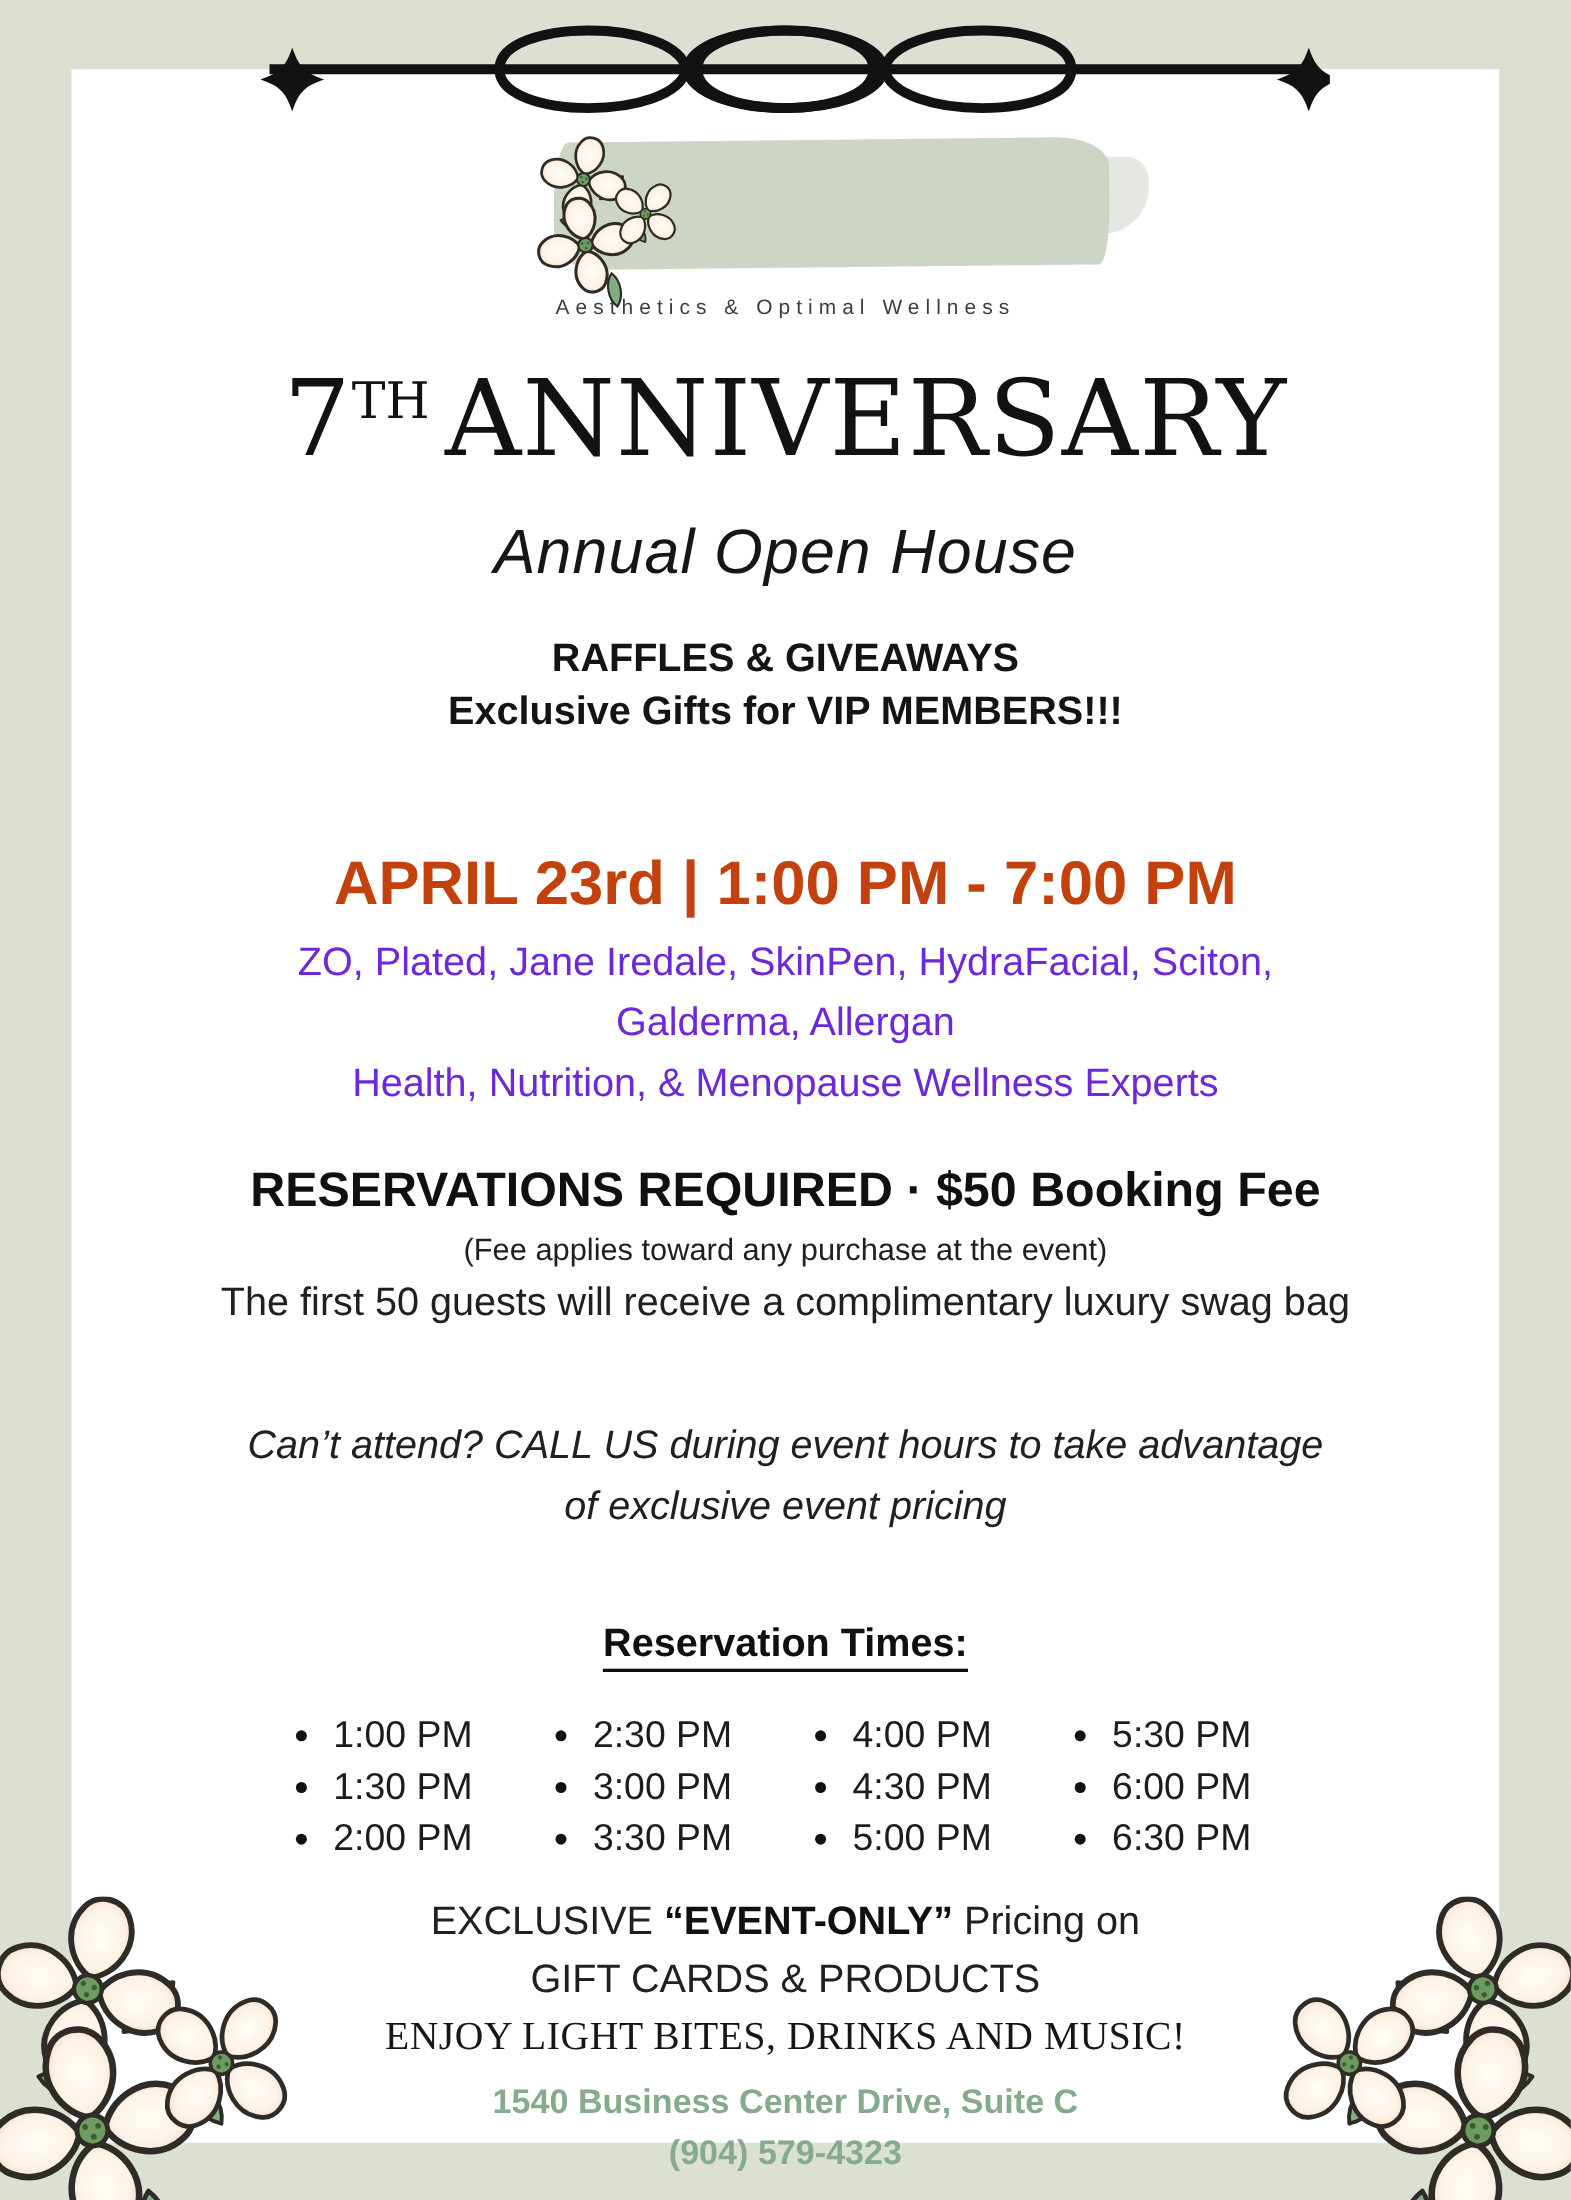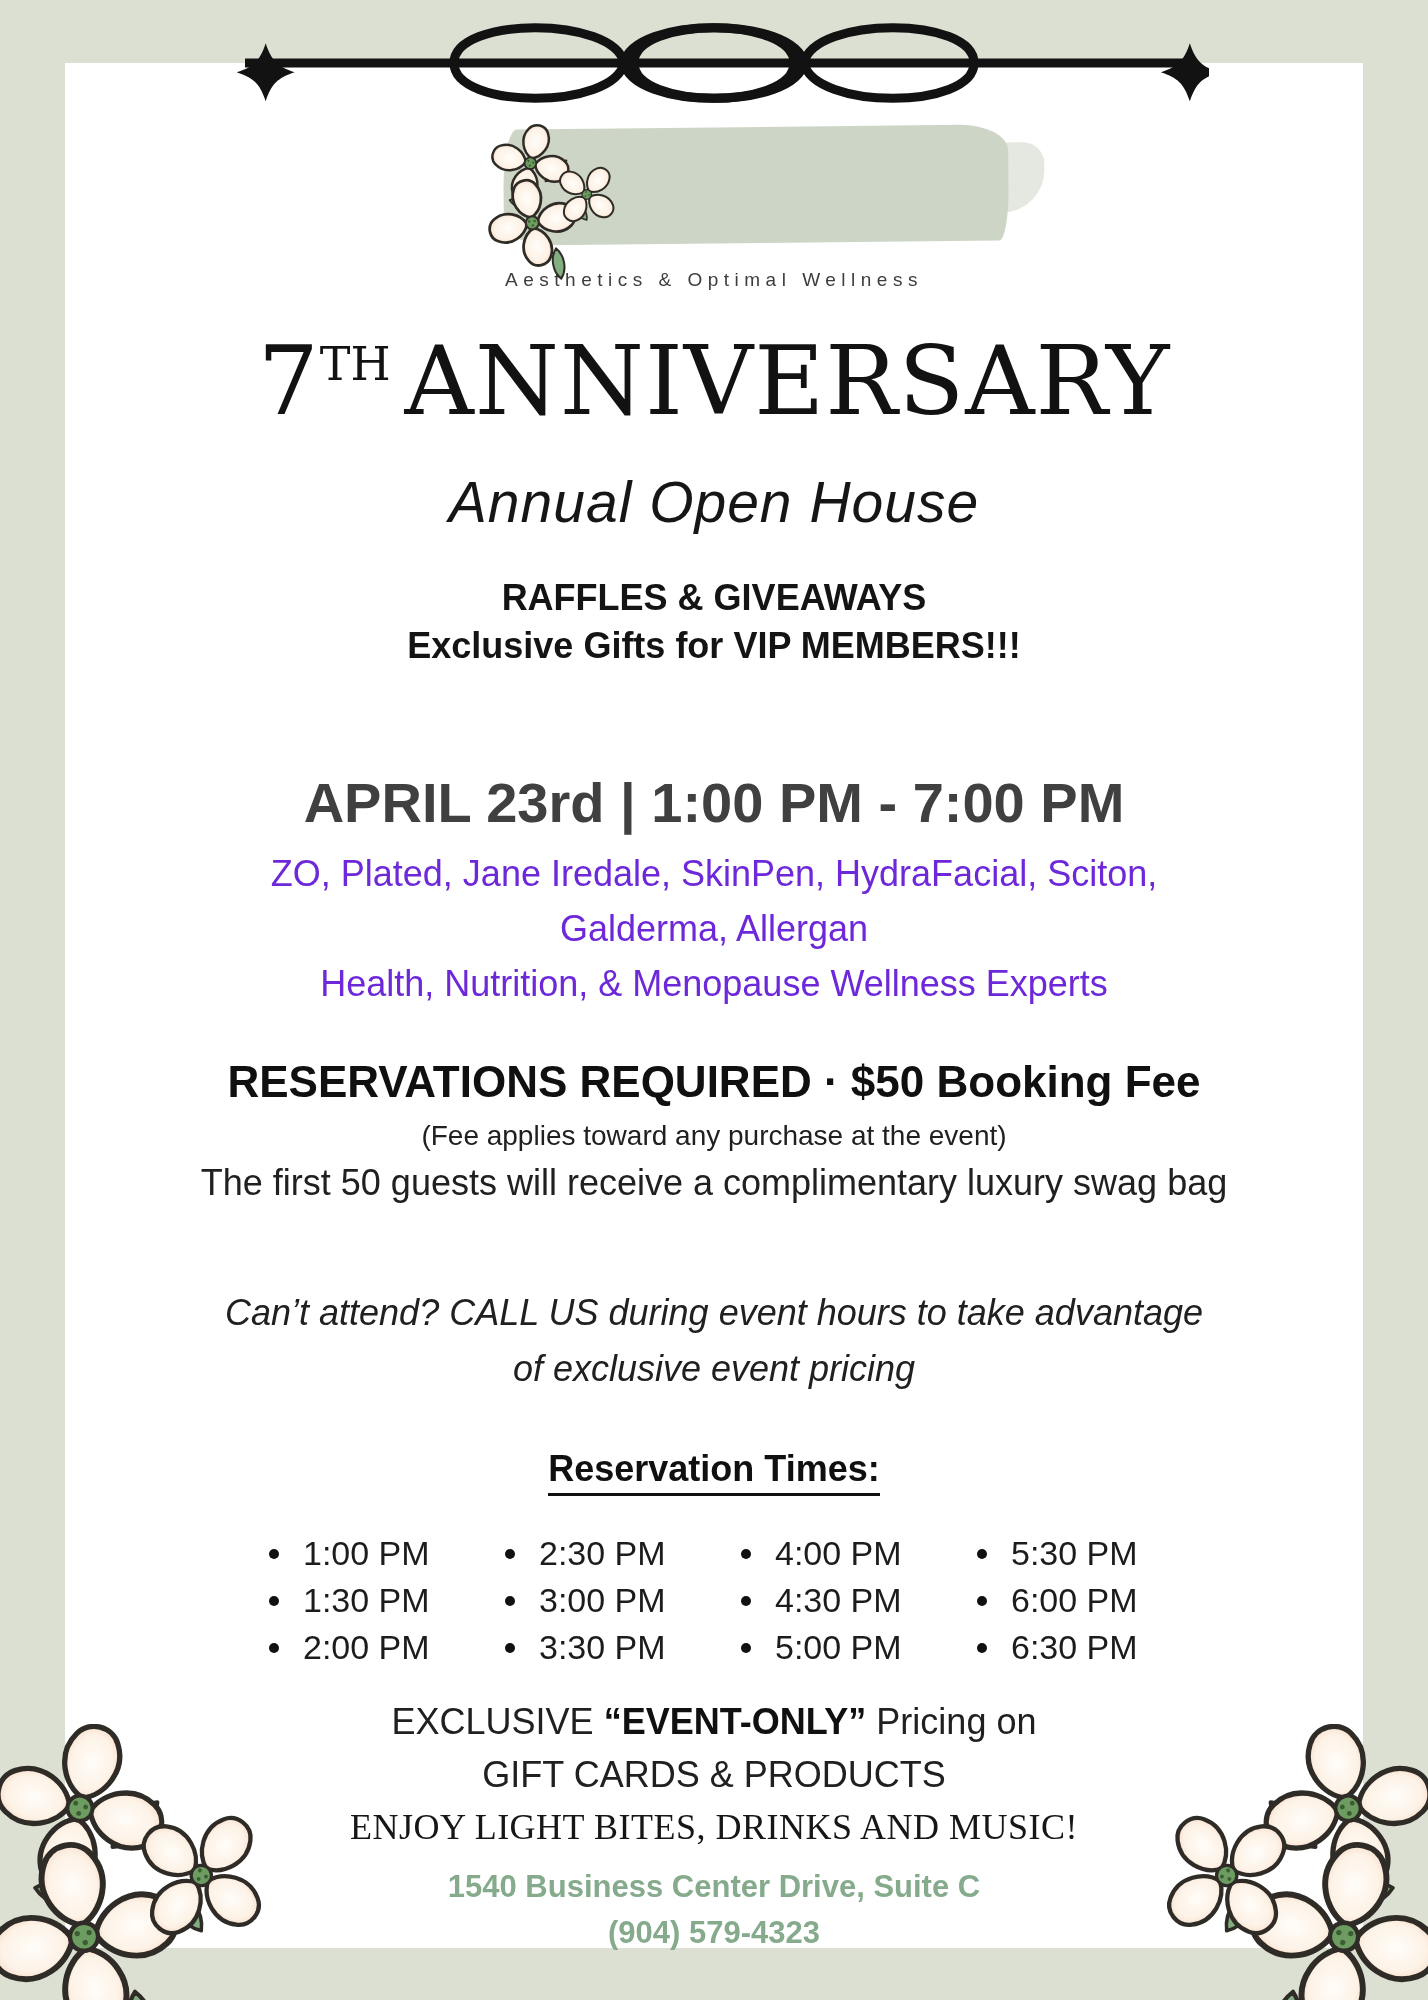--- a/index.html
+++ b/index.html
@@ -45,31 +45,31 @@
   .title .tth{
     display:inline-block;font-size:46px;transform:translateY(-34px);letter-spacing:0;
     margin-right:14px;
   }
   .subtitle{
     margin-top:16px;font-size:57px;line-height:72px;font-style:italic;color:#161616;
     letter-spacing:1px;
   }
   .promo1{margin-top:38px;font-size:36px;line-height:44px;font-weight:700;color:#141414;}
   .promo2{margin-top:4px;font-size:36px;line-height:44px;font-weight:700;color:#141414;}
-  .datetime{margin-top:98px;font-size:56px;line-height:74px;font-weight:700;color:#404040;}
+  .datetime{margin-top:98px;font-size:56px;line-height:74px;font-weight:700;color:#c2410c;}
   .meet{margin-top:0px;font-size:36px;line-height:44px;font-weight:700;color:#141414;}
   .experts{margin-top:6px;font-size:36px;line-height:55px;color:#6d28d9;}
   .resv-head{margin-top:44px;font-size:44px;line-height:54px;font-weight:700;color:#101010;}
   .fee-note{margin-top:8px;font-size:28px;line-height:38px;color:#202020;}
   .swag{margin-top:4px;font-size:36px;line-height:48px;color:#202020;}
   .cant{margin-top:78px;font-size:36px;line-height:56px;color:#202020;font-style:italic;}
   .times-title-wrap{margin-top:50px;}
   .times-title{
     display:inline-block;font-size:36px;line-height:44px;font-weight:700;color:#101010;
-    border-bottom:3px solid #101010;padding-bottom:2px;
+    border-bottom:3px solid #101010;padding-bottom:2px;margin-top:24px;
   }
   .times-grid{
     margin-top:40px;display:flex;justify-content:center;gap:54px;
   }
   .times-col{display:flex;flex-direction:column;gap:12px;width:182px;}
   .time-item{display:flex;align-items:center;gap:24px;font-size:34px;line-height:35px;color:#1c1c1c;}
   .dot{width:10px;height:10px;border-radius:50%;background:#111;flex:0 0 auto;}
   .excl{margin-top:30px;font-size:36px;line-height:53px;color:#202020;}
   .excl b{font-weight:700;color:#101010;}
   .giftline{font-size:36px;line-height:53px;color:#202020;}

